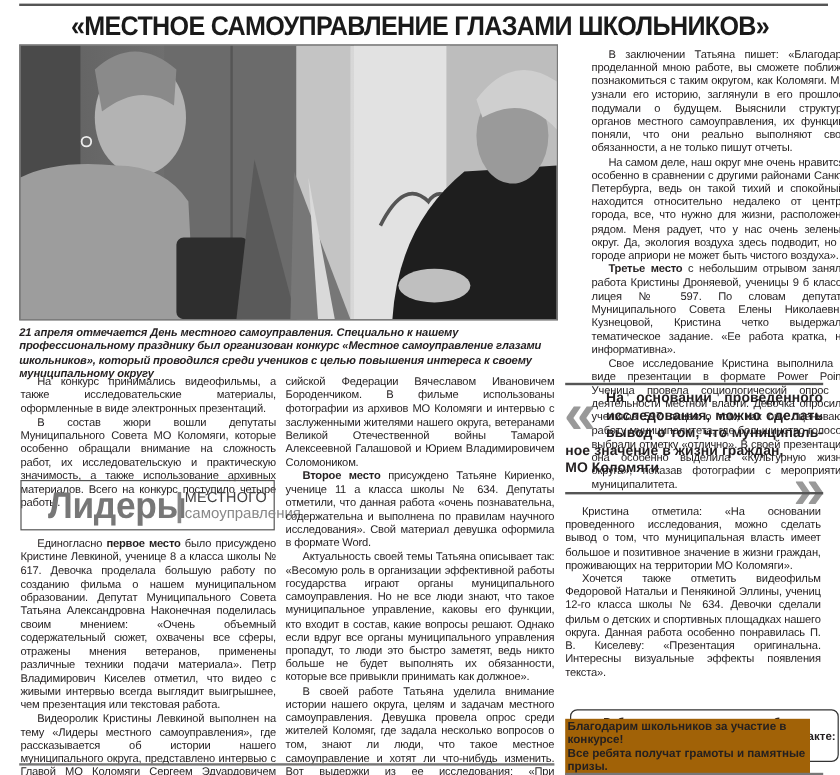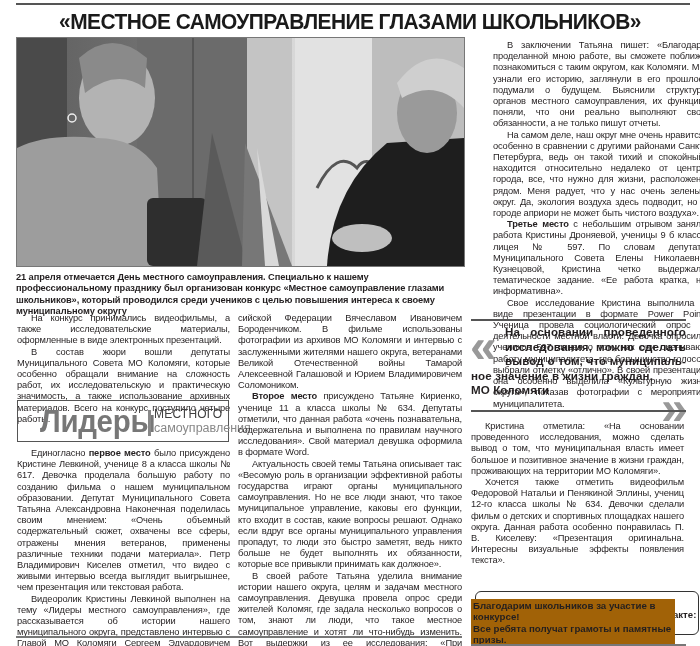--- a/index.html
+++ b/index.html
@@ -6,21 +6,21 @@
   body { width:700px; height:646px; position:relative; overflow:hidden;
          font-family:"Liberation Sans", sans-serif; color:#231f20; }
   .toprule { position:absolute; left:16px; right:10px; top:3px; height:2px; background:#555; }
   .headline { position:absolute; left:0; right:0; top:9px; text-align:center;
               font-family:"Liberation Sans", sans-serif; font-weight:bold; font-size:22.5px;
               letter-spacing:-0.6px; transform:scaleX(0.93); color:#1a1a1a; }
   .photo { position:absolute; left:16px; top:37px; width:447px; height:228px;
            border:1px solid #777; overflow:hidden; background:#8a8a8a; }
   .photo svg { display:block; }
   .caption { position:absolute; left:16px; top:272px; width:450px;
-             font-weight:bold; font-size:9.3px; line-height:11.3px; letter-spacing:-0.1px; }
+             font-style:italic; font-weight:bold; font-size:9.3px; line-height:11.3px; letter-spacing:-0.1px; }
   .col { position:absolute; font-size:9.3px; line-height:11.2px; text-align:justify; letter-spacing:-0.15px; }
   .col p { margin:0; text-indent:14px; }
   .col b { font-weight:bold; }
   #col-left { left:17px; top:313px; width:213px; }
   #col-mid { left:238px; top:313px; width:224px; }
   #col-right { left:471px; top:40px; width:213px;margin-left:22px; }
   .leaders { position:absolute; left:17px; top:400px; width:210px; height:40px;
              border:1.3px solid #555; }
   .leaders .big { position:absolute; left:22px; top:3px; font-weight:bold; font-size:31px;
                   color:#777; letter-spacing:-0.3px; transform:scaleX(0.95); transform-origin:left; }

